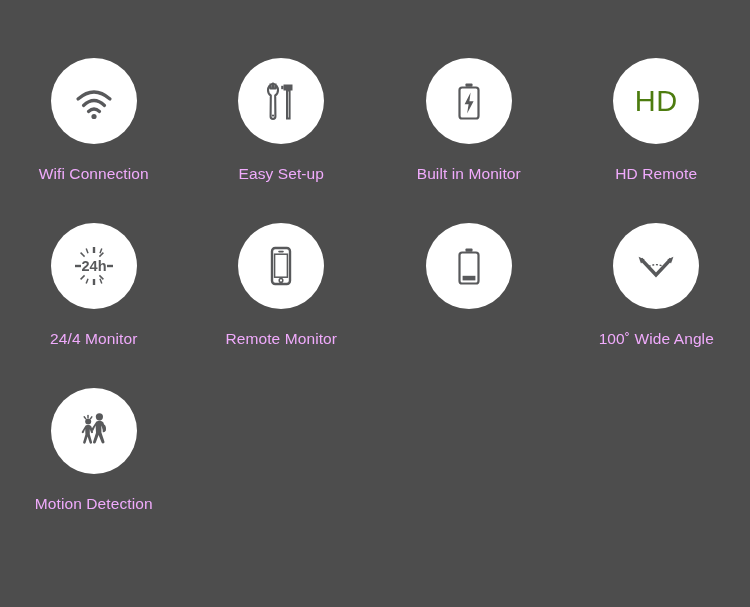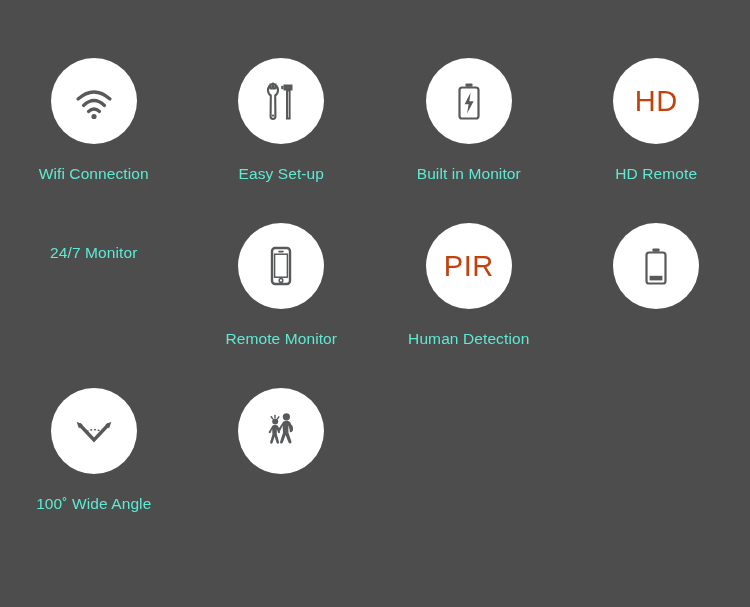--- a/index.html
+++ b/index.html
@@ -35,30 +35,30 @@
     background: #ffffff;
     display: flex;
     align-items: center;
     justify-content: center;
     box-sizing: border-box;
   }
   .icon-badge svg {
     display: block;
   }
   .icon-text {
-    color: #c2410c;
+    color: #4d7c0f;
     font-size: 29px;
     letter-spacing: 0.5px;
     font-weight: 300;
     line-height: 1;
     font-family: "Liberation Sans", sans-serif;
   }
   .feature-label {
     margin-top: 21px;
-    color: #5eead4;
+    color: #f0abfc;
     font-size: 15.5px;
     font-weight: 300;
     letter-spacing: 0.1px;
     white-space: nowrap;
     text-align: center;
   }
 </style>
 </head>
 <body>
 
@@ -105,42 +105,57 @@
   </div>
 
   <div class="feature-cell">
     <div class="icon-badge">
       <span class="icon-text">HD</span>
     </div>
     <div class="feature-label">HD Remote</div>
   </div>
 
   <div class="feature-cell">
-    <div class="feature-label">24/7 Monitor</div>
+    <div class="icon-badge">
+      <svg width="46" height="46" viewBox="0 0 46 46" aria-hidden="true">
+        <g stroke="#58595b" stroke-width="2.4" stroke-linecap="butt">
+          <line x1="23" y1="4" x2="23" y2="10"></line>
+          <line x1="23" y1="36" x2="23" y2="42"></line>
+          <line x1="4" y1="23" x2="10" y2="23"></line>
+          <line x1="36" y1="23" x2="42" y2="23"></line>
+        </g>
+        <g stroke="#58595b" stroke-width="1.5" stroke-linecap="butt">
+          <line x1="9.6" y1="9.6" x2="13.6" y2="13.6"></line>
+          <line x1="32.4" y1="9.6" x2="28.4" y2="13.6"></line>
+          <line x1="9.6" y1="36.4" x2="13.6" y2="32.4"></line>
+          <line x1="32.4" y1="36.4" x2="28.4" y2="32.4"></line>
+          <line x1="15.2" y1="5.6" x2="17.0" y2="10.2"></line>
+          <line x1="30.8" y1="5.6" x2="29.0" y2="10.2"></line>
+          <line x1="15.2" y1="40.4" x2="17.0" y2="35.8"></line>
+          <line x1="30.8" y1="40.4" x2="29.0" y2="35.8"></line>
+        </g>
+        <text x="23" y="27.6" text-anchor="middle" fill="#58595b" font-family="Liberation Sans, sans-serif" font-size="14.5" font-weight="bold">24h</text>
+      </svg>
+    </div>
+    <div class="feature-label">24/4 Monitor</div>
   </div>
 
 
   <div class="feature-cell">
     <div class="icon-badge">
       <svg width="44" height="44" viewBox="0 0 44 44" aria-hidden="true">
         <rect x="13" y="4" width="18" height="36" rx="3.2" fill="none" stroke="#58595b" stroke-width="2.4"></rect>
         <line x1="20" y1="7.6" x2="24" y2="7.6" stroke="#58595b" stroke-width="1.6" stroke-linecap="round"></line>
         <rect x="15.6" y="10.2" width="12.8" height="23" fill="none" stroke="#58595b" stroke-width="1.5"></rect>
         <circle cx="22" cy="36.4" r="1.8" fill="none" stroke="#58595b" stroke-width="1.5"></circle>
       </svg>
     </div>
     <div class="feature-label">Remote Monitor</div>
   </div>
 
-  <div class="feature-cell">
-    <div class="icon-badge">
-      <span class="icon-text">PIR</span>
-    </div>
-    <div class="feature-label">Human Detection</div>
-  </div>
 
 
   <div class="feature-cell">
     <div class="icon-badge">
       <svg width="44" height="44" viewBox="0 0 44 44" aria-hidden="true">
         <rect x="18.5" y="4.5" width="7" height="3.2" rx="0.8" fill="#58595b"></rect>
         <rect x="12.5" y="8.5" width="19" height="31" rx="2.6" fill="none" stroke="#58595b" stroke-width="2.2"></rect>
         <rect x="15.6" y="31.8" width="12.8" height="4.6" fill="#58595b"></rect>
       </svg>
     </div>
@@ -170,15 +185,16 @@
 
           <circle cx="16.2" cy="12.4" r="3.0"></circle>
           <path d="M13.6 16.4 C16.2 15.6 18.2 16.0 19.4 17.4 L21.0 22.8 C21.4 24.2 19.5 24.9 19.0 23.5 L17.8 20.2 L17.8 25.2 L20.0 33.0 C20.5 34.6 18.2 35.4 17.6 33.8 L15.6 27.4 L13.6 33.8 C13.0 35.4 10.8 34.7 11.2 33.1 L13.4 25.4 L13.2 20.0 L11.8 23.4 C11.2 24.8 9.3 24.1 9.8 22.7 Z"></path>
 
           <line x1="12.2" y1="7.8" x2="13.6" y2="9.6" stroke="#58595b" stroke-width="1.5" stroke-linecap="round"></line>
           <line x1="16.0" y1="6.4" x2="16.0" y2="8.6" stroke="#58595b" stroke-width="1.5" stroke-linecap="round"></line>
           <line x1="19.8" y1="7.8" x2="18.6" y2="9.6" stroke="#58595b" stroke-width="1.5" stroke-linecap="round"></line>
         </g>
       </svg>
     </div>
+    <div class="feature-label">Motion Detection</div>
   </div>
 
 </div>
 
 </body></html>

